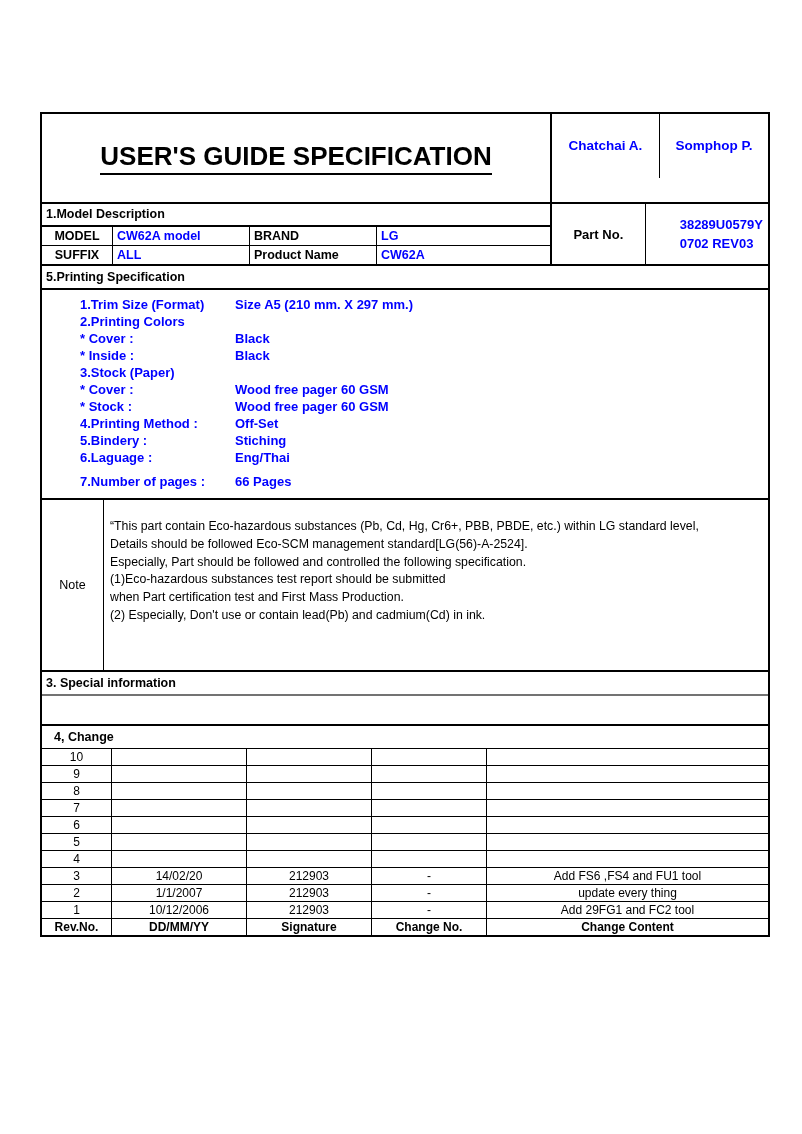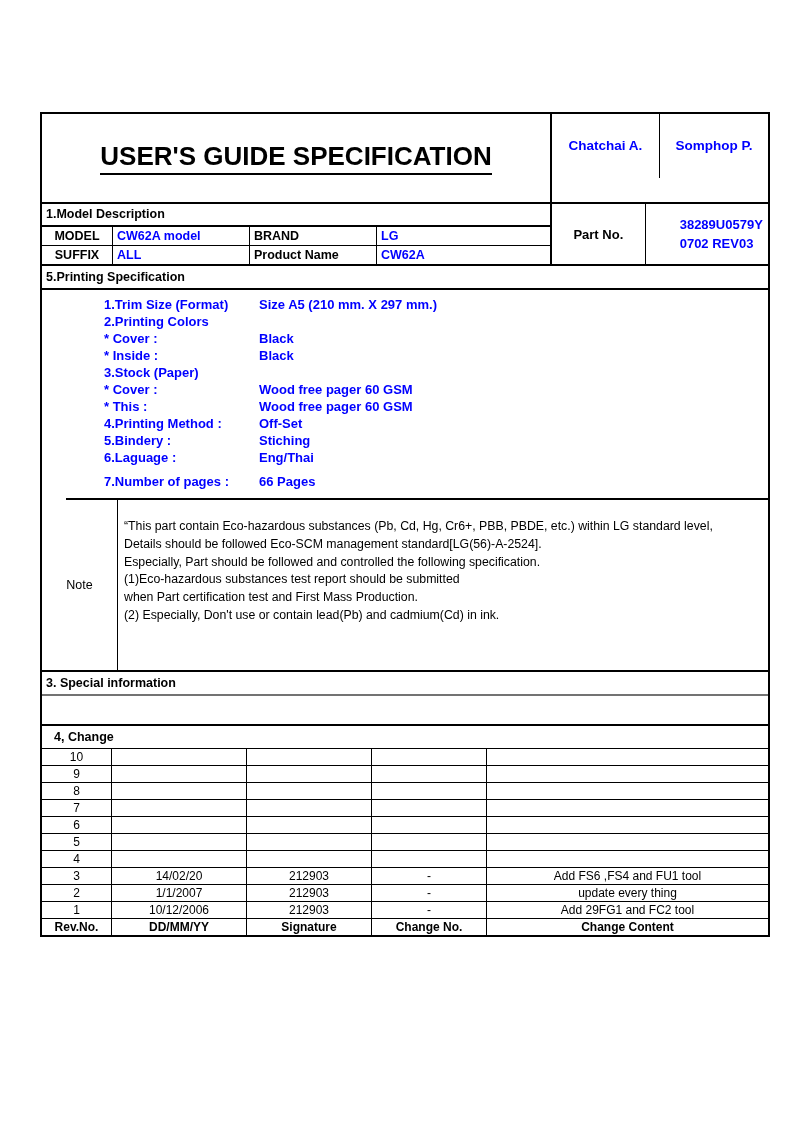--- a/index.html
+++ b/index.html
@@ -114,37 +114,36 @@
     line-height: 22px;
     font-size: 12.5px;
     font-weight: bold;
     padding-left: 4px;
     border-top: 2px solid #000;
     border-bottom: 2px solid #000;
   }
   .specbody {
     padding: 6px 0 8px 38px;
     border-bottom: 2px solid #000;
-    margin-left: 24px;
   }
   .specrow {
     display: flex;
     font-size: 13px;
     font-weight: bold;
     color: #0000ff;
     line-height: 17px;
   }
   .specrow .k { width: 155px; }
   .specrow .v { }
   .specrow.gap { margin-top: 7px; }
 
   
   .noteblock { display: flex; border-bottom: 2px solid #000; min-height: 170px; }
   .note-label {
-    width: 76px;
+    width: 62px;
     box-sizing: border-box;
     border-right: 1px solid #000;
     display: flex; align-items: center; justify-content: center;
     font-size: 12.5px;
   }
   .note-body {
     flex: 1;
     padding: 18px 6px 6px 6px;
     font-size: 12.3px;
     line-height: 1.45;
@@ -251,21 +250,21 @@
       </div>
       <div class="specrow">
         <div class="k">3.Stock (Paper)</div>
         <div class="v"></div>
       </div>
       <div class="specrow">
         <div class="k">* Cover :</div>
         <div class="v">Wood free pager 60 GSM</div>
       </div>
       <div class="specrow">
-        <div class="k">* This :</div>
+        <div class="k">* Stock :</div>
         <div class="v">Wood free pager 60 GSM</div>
       </div>
       <div class="specrow">
         <div class="k">4.Printing Method :</div>
         <div class="v">Off-Set</div>
       </div>
       <div class="specrow">
         <div class="k">5.Bindery :</div>
         <div class="v">Stiching</div>
       </div>

